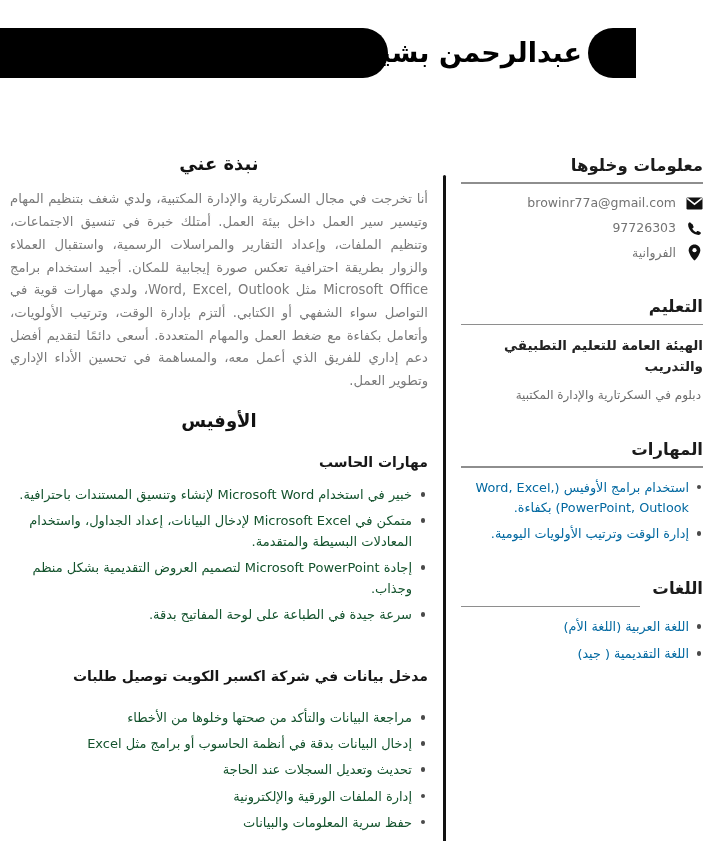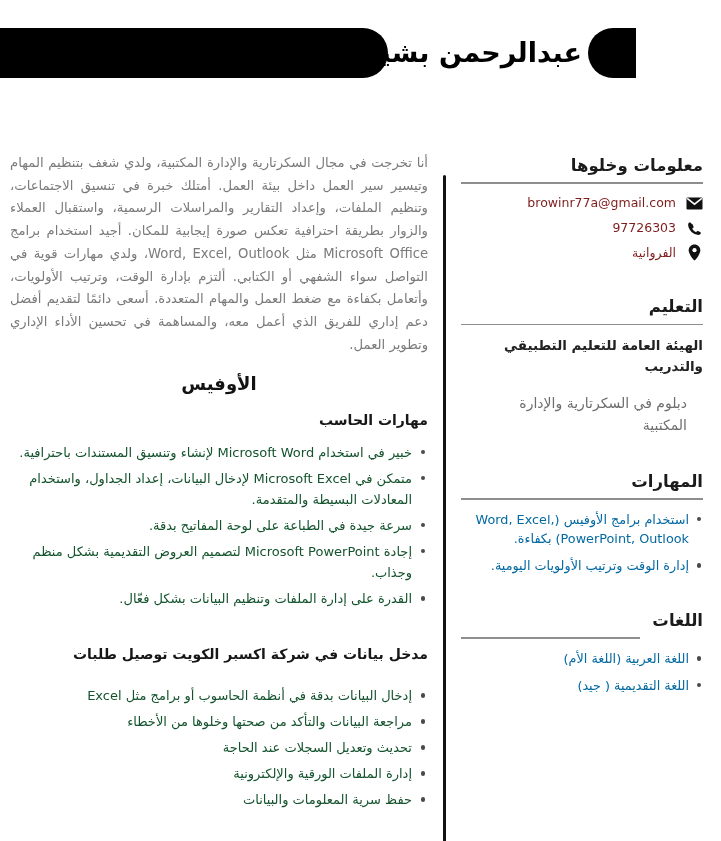--- a/index.html
+++ b/index.html
@@ -109,40 +109,40 @@
     flex: 0 0 18px;
     display: flex;
     align-items: center;
     justify-content: center;
     color: #111;
   }
   .contact-ico svg { display: block; }
   .contact-val {
     flex: 1 1 auto;
     font-size: 12.5px;
-    color: #7f1d1d;
+    color: #737373;
     text-align: right;
     direction: ltr;
     unicode-bidi: plaintext;
     line-height: 1.5;
   }
   .contact-val.ar { direction: rtl; }
 
   .edu-org {
     font-size: 13.5px;
     font-weight: bold;
     color: #222222;
     line-height: 1.55;
     margin: 0 0 9px 0;
   }
   .edu-degree {
-    font-size: 14px;
+    font-size: 12px;
     color: #6d6d6d;
     line-height: 1.55;
-    margin: 16px;
+    margin: 2px;
   }
 
   ul.side-list {
     list-style: none;
     margin: 0;
     padding: 0 14px 0 0;
   }
   ul.side-list > li {
     position: relative;
     font-size: 12.8px;
@@ -182,21 +182,21 @@
   }
   .about-text {
     font-size: 13.2px;
     color: #7a7a7a;
     line-height: 1.72;
     text-align: justify;
     text-align-last: right;
     margin: 0;
     unicode-bidi: plaintext;
   }
-  .exp-block { margin-top: 14px; }
+  .exp-block { margin-top: 20px; }
   .exp-title {
     font-size: 14px;
     font-weight: bold;
     color: #171717;
     margin: 0 0 11px 0;
     line-height: 1.5;
     text-align: right;
   }
   ul.main-list {
     list-style: none;
@@ -301,47 +301,47 @@
       <li>اللغة العربية  (اللغة الأم)</li>
       <li>اللغة التقديمية ( جيد)</li>
     </ul>
   </section>
 
 </aside>
 
 <main class="main-col">
 
   <section>
+    <h2 class="main-heading">نبذة عني</h2>
     <p class="about-text">أنا تخرجت في مجال السكرتارية والإدارة المكتبية، ولدي شغف بتنظيم المهام وتيسير سير العمل داخل بيئة العمل. أمتلك خبرة في تنسيق الاجتماعات، وتنظيم الملفات، وإعداد التقارير والمراسلات الرسمية، واستقبال العملاء والزوار بطريقة احترافية تعكس صورة إيجابية للمكان. أجيد استخدام برامج Microsoft Office مثل Word, Excel, Outlook، ولدي مهارات قوية في التواصل سواء الشفهي أو الكتابي. ألتزم بإدارة الوقت، وترتيب الأولويات، وأتعامل بكفاءة مع ضغط العمل والمهام المتعددة. أسعى دائمًا لتقديم أفضل دعم إداري للفريق الذي أعمل معه، والمساهمة في تحسين الأداء الإداري وتطوير العمل.</p>
   </section>
 
   <div class="spacer-sm"></div>
 
   <section>
     <h2 class="main-heading">الأوفيس</h2>
 
     <div class="exp-block">
       <h3 class="exp-title">مهارات الحاسب</h3>
       <ul class="main-list">
         <li>خبير في استخدام Microsoft Word لإنشاء وتنسيق المستندات باحترافية.</li>
         <li>متمكن في Microsoft Excel لإدخال البيانات، إعداد الجداول، واستخدام المعادلات البسيطة والمتقدمة.</li>
+        <li>إجادة Microsoft PowerPoint لتصميم العروض التقديمية بشكل منظم وجذاب.</li>
         <li>سرعة جيدة في الطباعة على لوحة المفاتيح بدقة.</li>
-        <li>إجادة Microsoft PowerPoint لتصميم العروض التقديمية بشكل منظم وجذاب.</li>
-        <li>القدرة على إدارة الملفات وتنظيم البيانات بشكل فعّال.</li>
       </ul>
     </div>
 
     <div class="spacer-sm"></div>
 
     <div class="exp-block">
       <h3 class="exp-title">مدخل بيانات في شركة اكسبر الكويت توصيل طلبات</h3>
       <div class="spacer-xs"></div>
       <ul class="main-list">
+        <li>مراجعة البيانات والتأكد من صحتها وخلوها من الأخطاء</li>
         <li>إدخال البيانات بدقة في أنظمة الحاسوب أو برامج مثل Excel</li>
-        <li>مراجعة البيانات والتأكد من صحتها وخلوها من الأخطاء</li>
         <li>تحديث وتعديل السجلات عند الحاجة</li>
         <li>إدارة الملفات الورقية والإلكترونية</li>
         <li>حفظ سرية المعلومات والبيانات</li>
       </ul>
     </div>
   </section>
 
 </main>
 
 </body></html>

